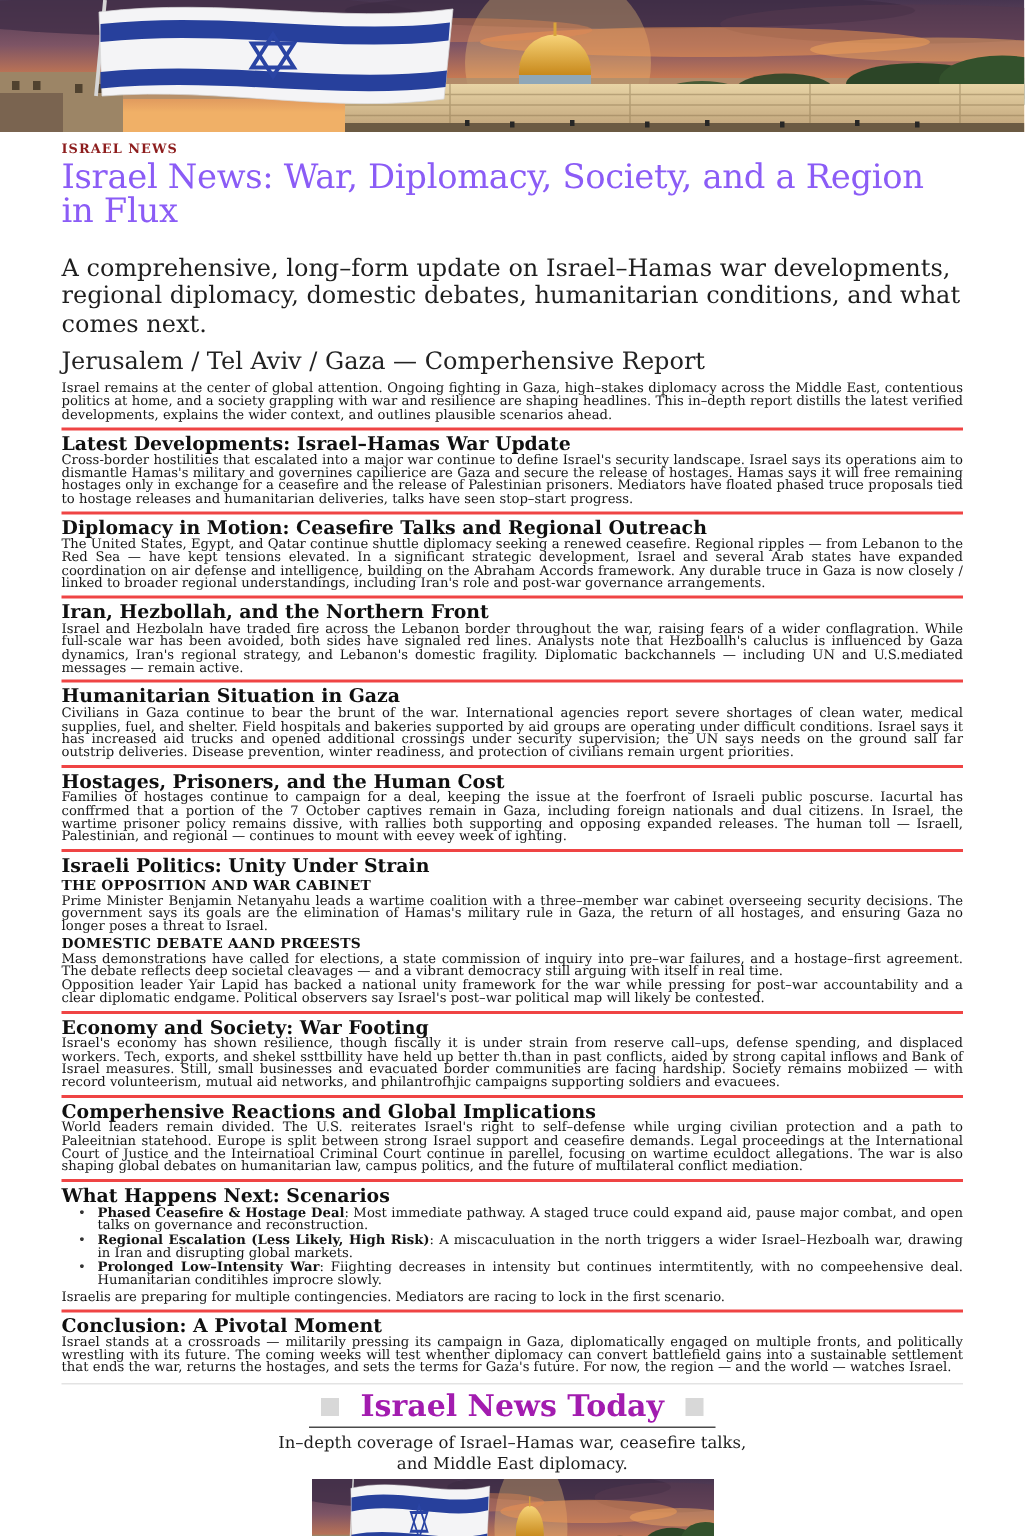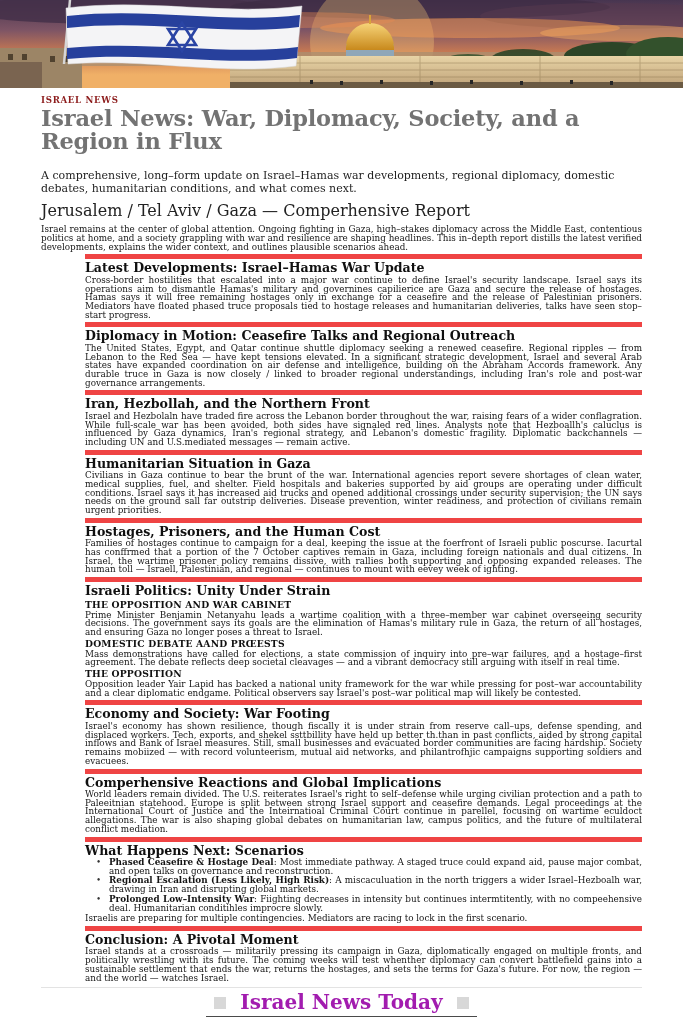--- a/index.html
+++ b/index.html
@@ -11,26 +11,26 @@
     color: #141414;
   }
   .hero { width: 683px; height: 88px; display: block; }
   .content { padding: 4px 41px 0 41px; }
   .kicker {
     font-size: 8.6px; font-weight: bold; letter-spacing: .7px;
     color: #8d1d1d; margin: 3px 0 2px 0;
   }
   h1.title {
     font-size: 22.5px; line-height: 1.04; margin: 1px 0 4px 0;
-    color: #737373; letter-spacing: -0.2px; font-weight: bold;
+    color: #8b5cf6; letter-spacing: -0.2px; font-weight: normal;
   }
-  .subtitle { font-size: 11px; line-height: 1.16; color: #1e1e1e; margin: 16px 0 6px 0; }
+  .subtitle { font-size: 16px; line-height: 1.16; color: #1e1e1e; margin: 16px 0 6px 0; }
   .byline { font-size: 16px; color: #222; margin: 0 0 5px 0; }
   p.body { font-size: 8.8px; line-height: 8.7px; text-align: justify; margin: 0; color: #151515; }
-  section.sec { border-top: 5px solid #ef4444; margin-top: 3px; padding-top: 2px; margin-left: 44px; }
+  section.sec { border-top: 2px solid #ef4444; margin-top: 3px; padding-top: 2px; }
   h2.sec-h { font-size: 12.6px; line-height: 13.5px; margin: 0 0 1px 0; color: #101010; font-weight: bold; }
   h3.subhead { font-size: 9.2px; line-height: 10px; margin: 2px 0 1px 0; letter-spacing: .2px; font-weight: bold; color: #111; }
   ul.scenarios { margin: 1px 0 2px 0; padding: 0 0 0 24px; list-style: none; }
   ul.scenarios li { font-size: 8.8px; line-height: 8.7px; text-align: justify; position: relative; margin: 0 0 1px 0; }
   ul.scenarios li::before { content: "\2022"; position: absolute; left: -13px; top: 0; font-size: 8.8px; color: #333; }
   ul.scenarios strong { font-weight: bold; }
   .closing { margin-top: 2px; }
   footer.ft { border-top: 1px solid #e3e3e3; margin-top: 5px; padding-top: 4px; text-align: center; }
   .ft-wrap { display: inline-flex; align-items: center; gap: 14px; border-bottom: 1.5px solid #4a4a4a; padding: 0 8px 3px 8px; }
   .ft-title { font-size: 20px; font-weight: bold; color: #a21caf; line-height: 1.05; }
@@ -153,21 +153,20 @@
     <h2 class="sec-h">Hostages, Prisoners, and the Human Cost</h2>
     <p class="body">Families of hostages continue to campaign for a deal, keeping the issue at the foerfront of Israeli public poscurse. Iacurtal has conffrmed that a portion of the 7 October captives remain in Gaza, including foreign nationals and dual citizens. In Israel, the wartime prisoner policy remains dissive, with rallies both supporting and opposing expanded releases. The human toll — Israell, Palestinian, and regional — continues to mount with eevey week of ighting.</p>
   </section>
 
   <section class="sec">
     <h2 class="sec-h">Israeli Politics: Unity Under Strain</h2>
     <h3 class="subhead">THE OPPOSITION AND WAR CABINET</h3>
     <p class="body">Prime Minister Benjamin Netanyahu leads a wartime coalition with a three–member war cabinet overseeing security decisions. The government says its goals are the elimination of Hamas's military rule in Gaza, the return of all hostages, and ensuring Gaza no longer poses a threat to Israel.</p>
     <h3 class="subhead">DOMESTIC DEBATE AAND PRŒESTS</h3>
     <p class="body">Mass demonstrations have called for elections, a state commission of inquiry into pre–war failures, and a hostage–first agreement. The debate reflects deep societal cleavages — and a vibrant democracy still arguing with itself in real time.</p>
-    <h3 class="subhead">THE OPPOSITION</h3>
     <p class="body">Opposition leader Yair Lapid has backed a national unity framework for the war while pressing for post–war accountability and a clear diplomatic endgame. Political observers say Israel's post–war political map will likely be contested.</p>
   </section>
 
   <section class="sec">
     <h2 class="sec-h">Economy and Society: War Footing</h2>
     <p class="body">Israel's economy has shown resilience, though fiscally it is under strain from reserve call–ups, defense spending, and displaced workers. Tech, exports, and shekel ssttbillity have held up better th.than in past conflicts, aided by strong capital inflows and Bank of Israel measures. Still, small businesses and evacuated border communities are facing hardship. Society remains mobiized — with record volunteerism, mutual aid networks, and philantrofhjic campaigns supporting soldiers and evacuees.</p>
   </section>
 
   <section class="sec">
     <h2 class="sec-h">Comperhensive Reactions and Global Implications</h2>
@@ -189,21 +188,21 @@
     <p class="body">Israel stands at a crossroads — militarily pressing its campaign in Gaza, diplomatically engaged on multiple fronts, and politically wrestling with its future. The coming weeks will test whenther diplomacy can convert battlefield gains into a sustainable settlement that ends the war, returns the hostages, and sets the terms for Gaza's future. For now, the region — and the world — watches Israel.</p>
   </section>
 
   <footer class="ft">
     <div class="ft-wrap">
       <span class="sq"></span>
       <span class="ft-title">Israel News Today</span>
       <span class="sq"></span>
     </div>
     <p class="tagline">
-      <br>
+      <span>In–depth coverage of Israel–Hamas war, ceasefire talks,</span><br>
       <span>and Middle East diplomacy.</span>
     </p>
     <svg class="ft-img" width="268" height="68" viewBox="0 0 683 88" preserveAspectRatio="none">
       <use href="#jlm"></use>
     </svg>
     <p class="caption">
       <span>(Image shared above is sourced form Google Images — widely associated</span><br>
       <span>with “Israel news” and used for editorial, educational purposes.)</span>
     </p>
   </footer>

